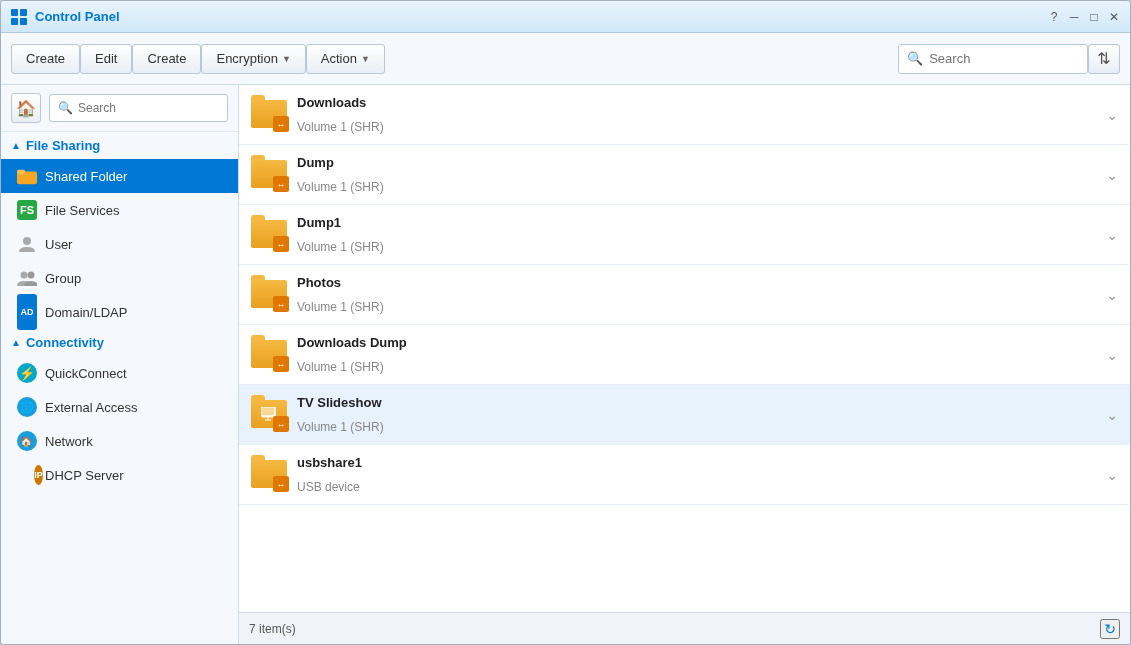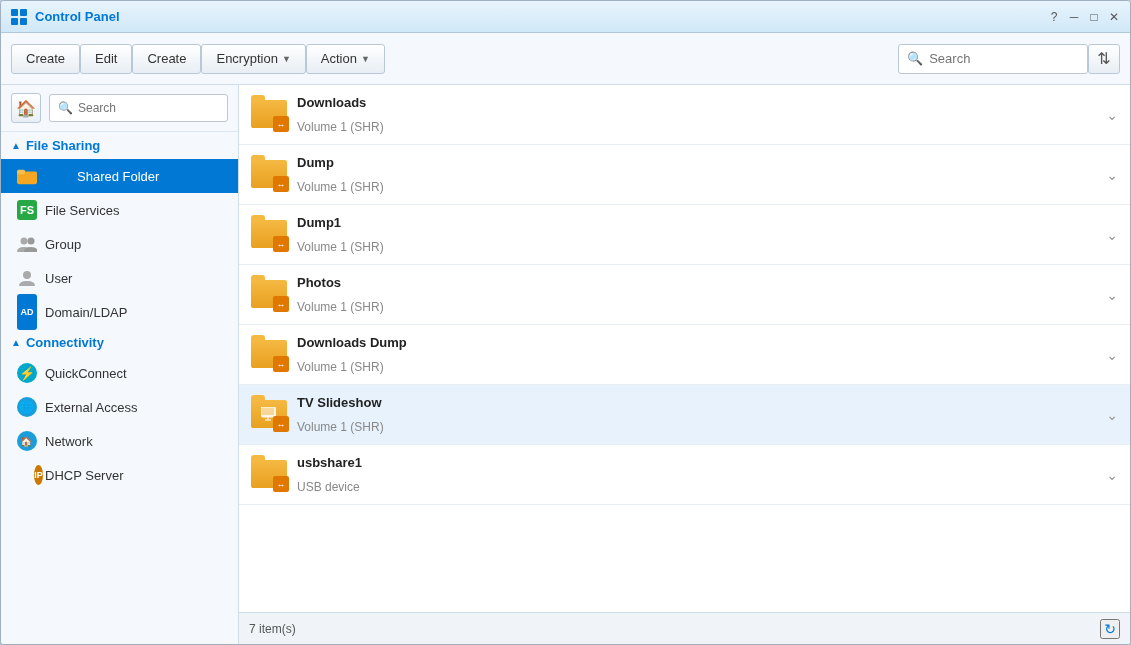--- a/index.html
+++ b/index.html
@@ -202,21 +202,21 @@
       padding: 7px 10px 7px 16px;
       gap: 8px;
       cursor: pointer;
       font-size: 13px;
       color: #333;
     }
     .sidebar-item.active {
       background: #0078d4;
       color: white;
     }
-    .sidebar-item.active .item-label { color: white; margin-left: 32px; }
+    .sidebar-item.active .item-label { color: white; }
 
     .item-icon {
       width: 20px;
       height: 20px;
       display: flex;
       align-items: center;
       justify-content: center;
       flex-shrink: 0;
     }
 
@@ -402,37 +402,37 @@
       <div class="sidebar-item">
         <div class="item-icon">
           <div style="width:20px;height:20px;background:#28a745;border-radius:3px;display:flex;align-items:center;justify-content:center;color:white;font-size:11px;font-weight:bold;">FS</div>
         </div>
         <span class="item-label">File Services</span>
       </div>
 
       <div class="sidebar-item">
         <div class="item-icon">
           <svg width="20" height="20" viewBox="0 0 20 20">
+            <circle cx="10" cy="7" r="4" fill="#aaa"></circle>
+            <path d="M2 18 Q2 13 10 13 Q18 13 18 18" fill="#aaa"></path>
+          </svg>
+        </div>
+        <span class="item-label">User</span>
+      </div>
+
+      <div class="sidebar-item">
+        <div class="item-icon">
+          <svg width="20" height="20" viewBox="0 0 20 20">
             <circle cx="7" cy="7" r="3.5" fill="#aaa"></circle>
             <circle cx="14" cy="7" r="3.5" fill="#999"></circle>
             <path d="M0 18 Q0 13 7 13 Q14 13 14 18" fill="#aaa"></path>
             <path d="M7 18 Q7 13 14 13 Q21 13 21 18" fill="#999"></path>
           </svg>
         </div>
         <span class="item-label">Group</span>
-      </div>
-
-      <div class="sidebar-item">
-        <div class="item-icon">
-          <svg width="20" height="20" viewBox="0 0 20 20">
-            <circle cx="10" cy="7" r="4" fill="#aaa"></circle>
-            <path d="M2 18 Q2 13 10 13 Q18 13 18 18" fill="#aaa"></path>
-          </svg>
-        </div>
-        <span class="item-label">User</span>
       </div>
 
       <div class="sidebar-item">
         <div class="item-icon">
           <div style="width:20px;height:36px;background:#0078d4;border-radius:3px;display:flex;align-items:center;justify-content:center;color:white;font-size:9px;font-weight:bold;">AD</div>
         </div>
         <span class="item-label">Domain/LDAP</span>
       </div>
 
       <div class="sidebar-section-header">

